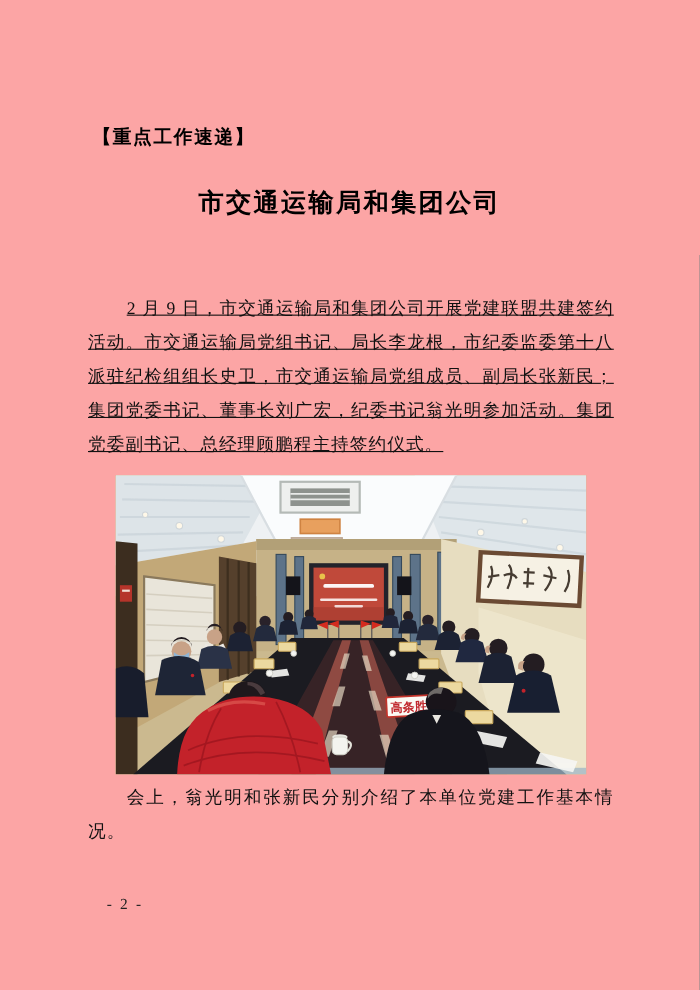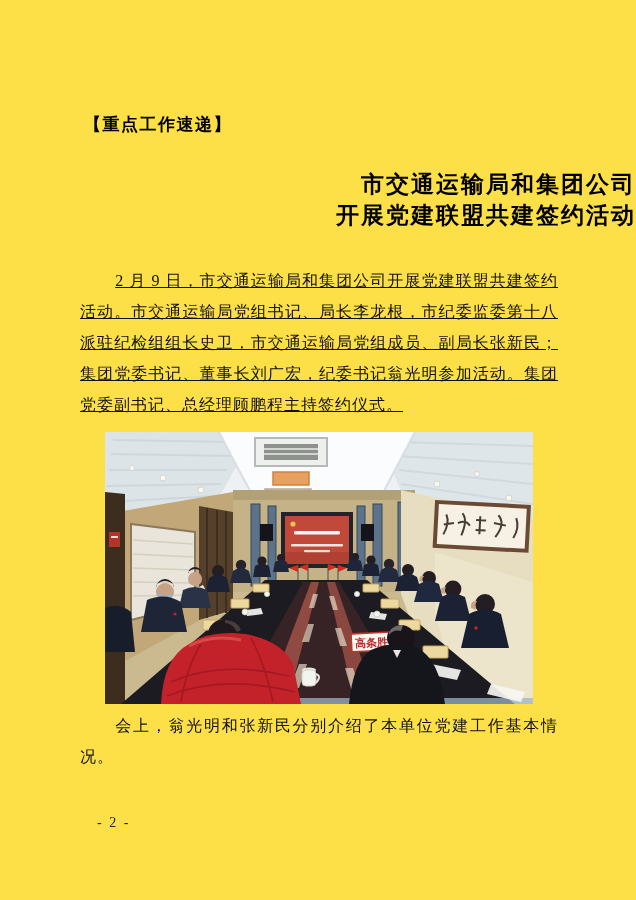--- a/index.html
+++ b/index.html
@@ -2,40 +2,40 @@
 <html><head>
 <meta charset="utf-8">
 <style>
   * { margin: 0; padding: 0; box-sizing: border-box; }
   html, body { background: #888; }
   .page {
     position: relative;
     width: 636px;
     height: 900px;
     margin: 0 auto;
-    background: #fde047;
+    background: #fca5a5;
     font-family: "Liberation Serif", "DejaVu Serif", serif;
     color: #000;
     overflow: hidden;
   }
   .section-header {
     position: absolute;
     left: 84px;
     top: 113px;
     font-size: 17px;
     font-weight: 700;
     letter-spacing: 1.5px;
     color: #000;
   }
   .article-title {
     position: absolute;
     left: 0;
     top: 169px;
     width: 100%;
-    text-align: right;
+    text-align: center;
     font-size: 23px;
     font-weight: 700;
     line-height: 31px;
     letter-spacing: 2px;
     color: #000;
   }
   .body-para {
     position: absolute;
     left: 80px;
     width: 478px;
@@ -70,21 +70,20 @@
 </style>
 </head>
 <body>
 
 <div class="page">
 
   <div class="section-header">【重点工作速递】</div>
 
   <div class="article-title">
     <span>市交通运输局和集团公司</span><br>
-    <span>开展党建联盟共建签约活动</span>
   </div>
 
   <p class="body-para para-1">2 月 9 日，市交通运输局和集团公司开展党建联盟共建签约活动。市交通运输局党组书记、局长李龙根，市纪委监委第十八派驻纪检组组长史卫，市交通运输局党组成员、副局长张新民；集团党委书记、董事长刘广宏，纪委书记翁光明参加活动。集团党委副书记、总经理顾鹏程主持签约仪式。</p>
 
   <div class="photo-frame">
     <svg viewBox="0 0 428 272" xmlns="http://www.w3.org/2000/svg">
 
       <rect x="0" y="0" width="428" height="110" fill="#eef1f3"></rect>
 
       <polygon points="0,0 150,0 116,62 0,82" fill="#dde4e8"></polygon>

